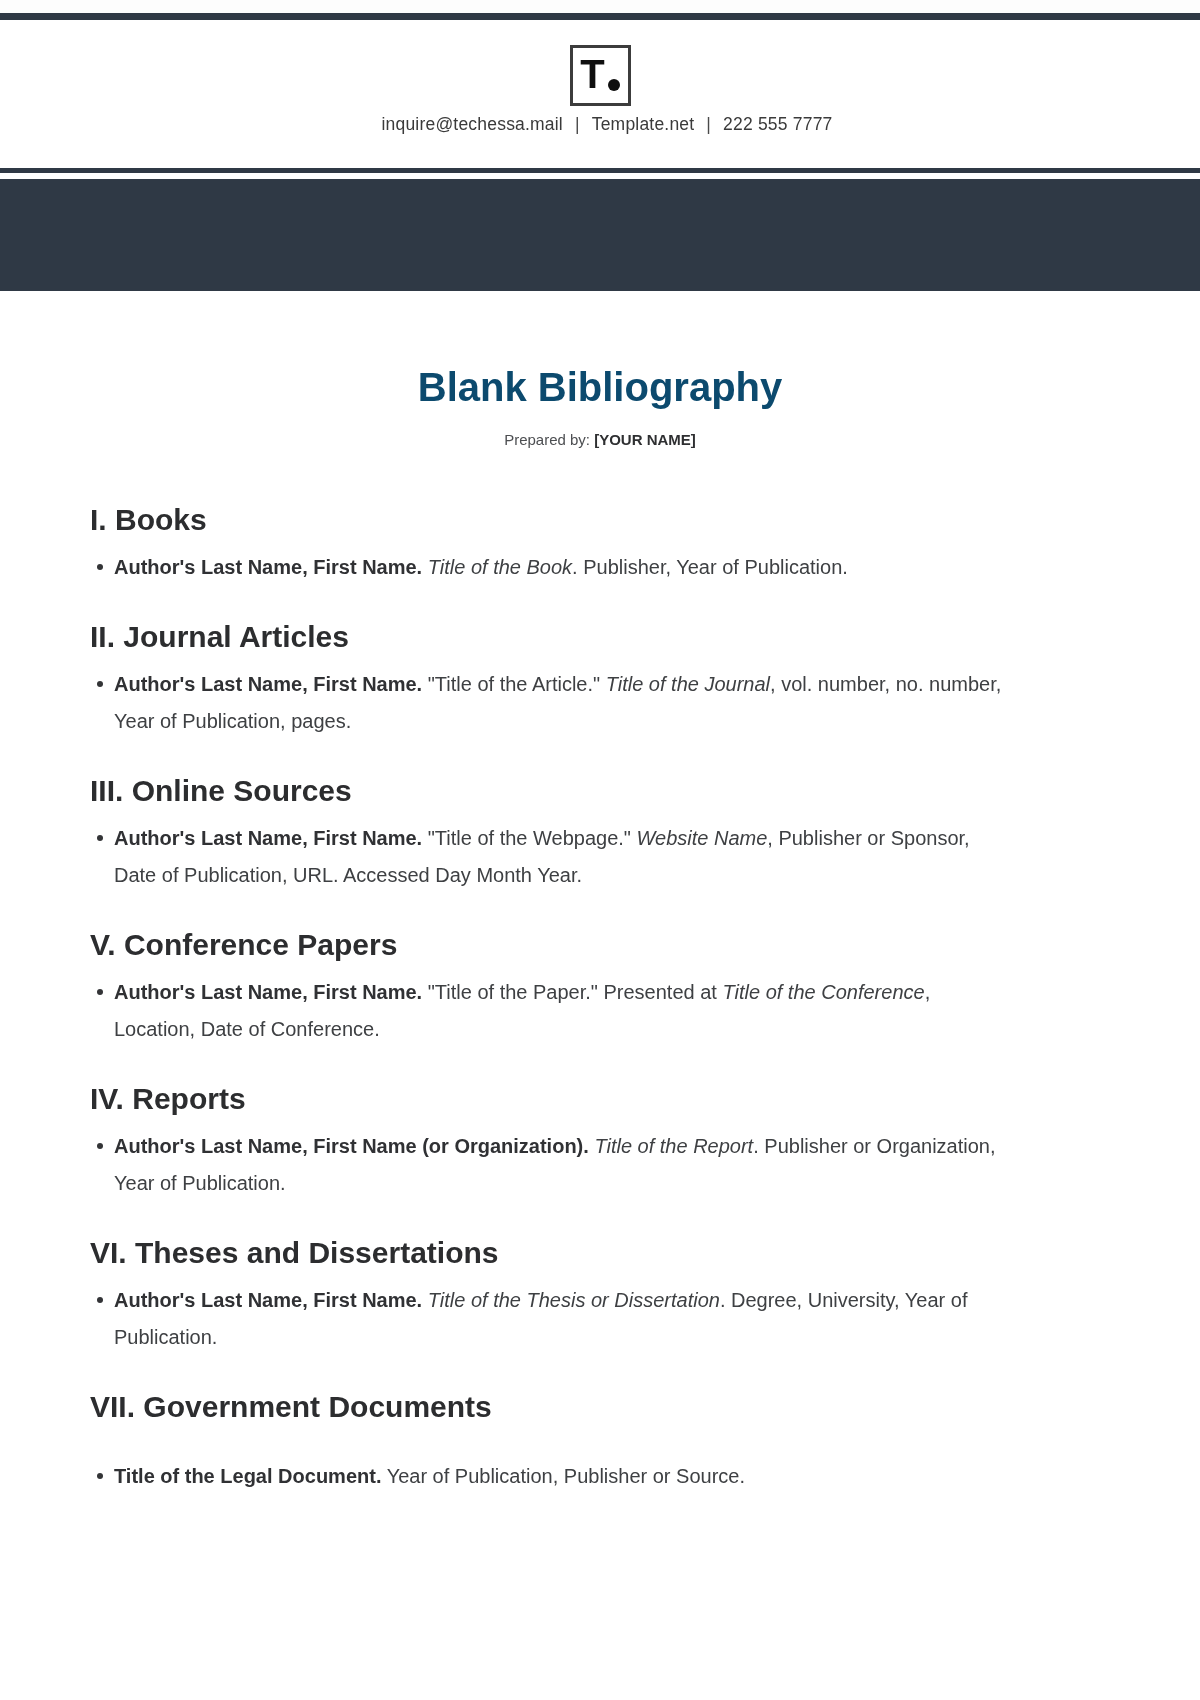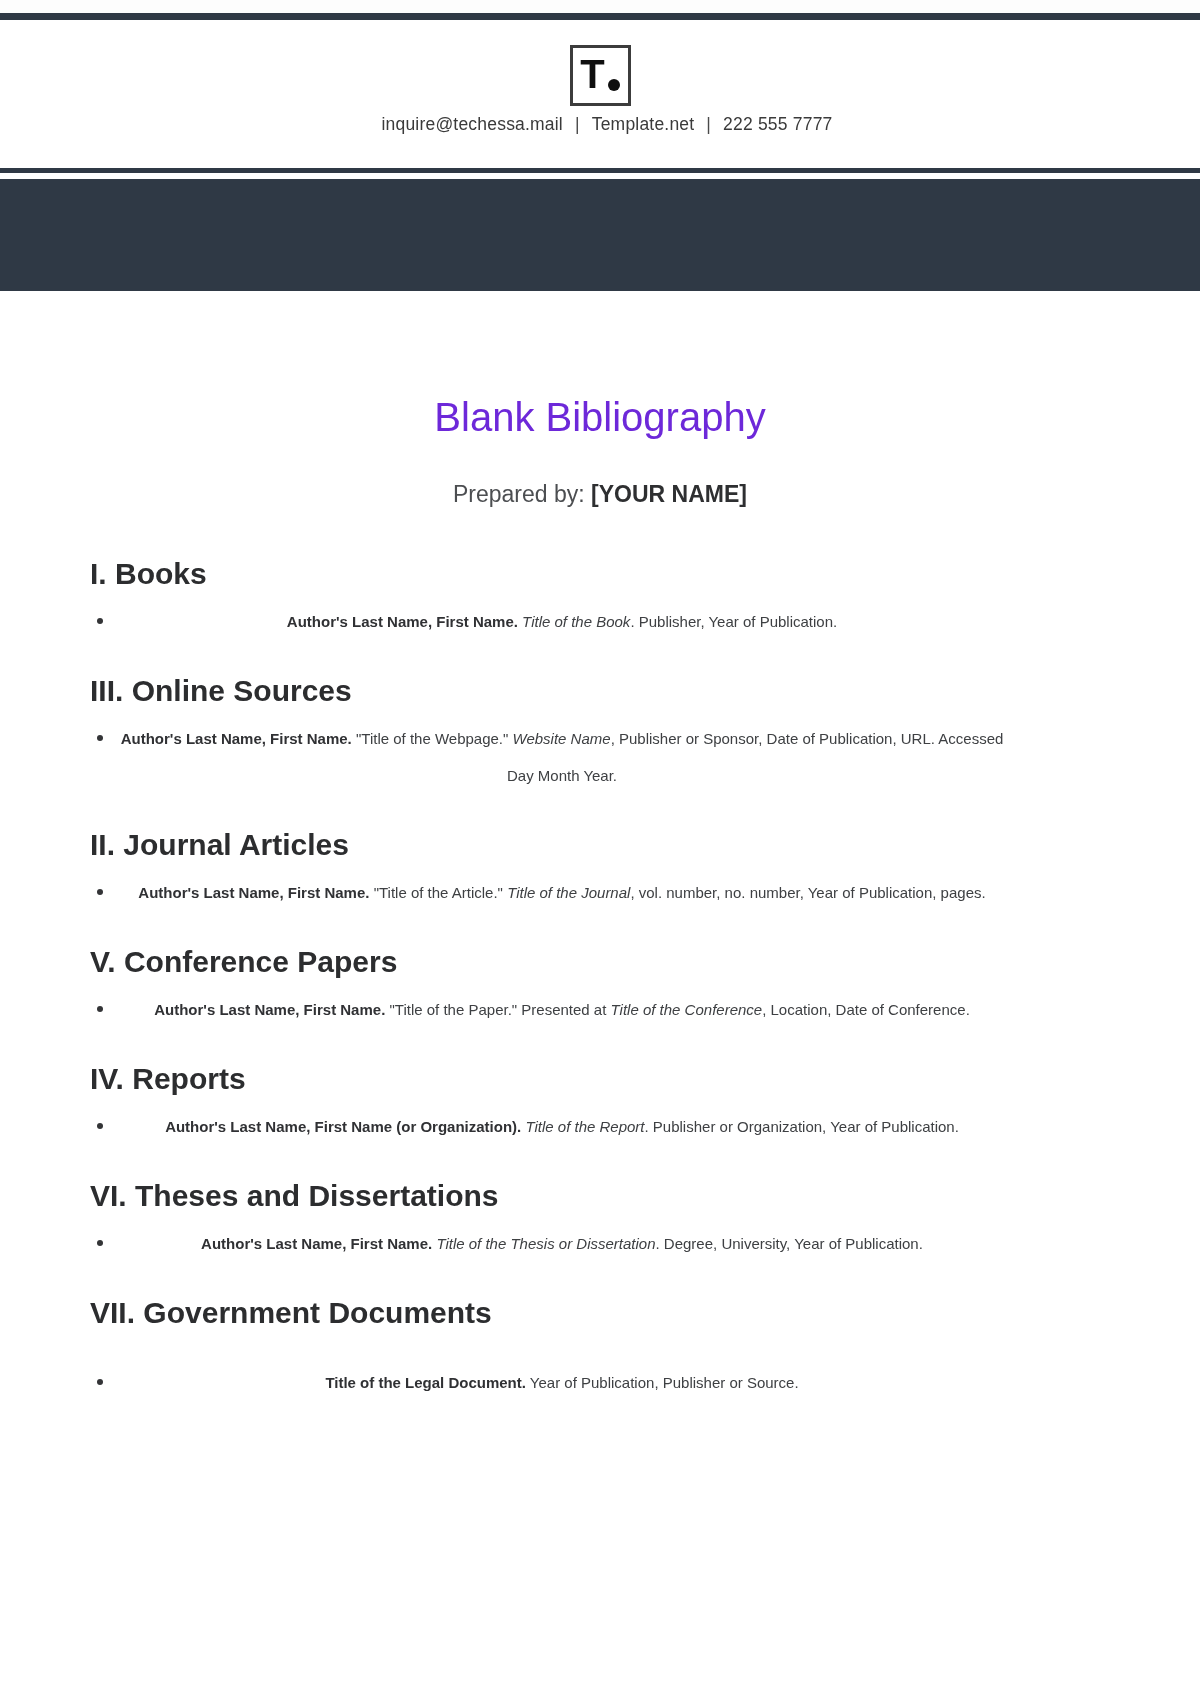--- a/index.html
+++ b/index.html
@@ -56,31 +56,31 @@
     color: #4a4a4a;
     transform: scaleY(1.05);
   }
 
   .pre-band-rule { height: 5px; margin-top: 33px; background: #2f3945; }
   .band-gap { height: 6px; background: #ffffff; }
   .accent-band { height: 112px; background: #2f3945; }
 
   main { padding: 0 90px; }
   .doc-title {
-    margin-top: 104px;
+    margin-top: 74px;
     text-align: center;
     font-size: 40px;
     line-height: 44px;
-    font-weight: 400;
-    color: #6d28d9;
+    font-weight: 700;
+    color: #0c4a6e;
   }
   .prepared {
-    margin-top: 42px;
+    margin-top: 18px;
     text-align: center;
-    font-size: 23px;
+    font-size: 15px;
     line-height: 26px;
     color: #4c4e51;
   }
   .prepared .prepared-value {
     font-weight: 700;
     color: #2e2f31;
   }
 
   .bib-section { margin-top: 36px; }
   .bib-section:first-child { margin-top: 52px; }
@@ -91,24 +91,23 @@
     color: #2c2d2f;
     margin-bottom: 14px;
   }
   .bib-section ul {
     list-style: none;
     max-width: 920px;
   }
   .bib-section li {
     position: relative;
     padding-left: 24px;
-    font-size: 15px;
+    font-size: 20px;
     line-height: 37px;
     color: #3e4043;
-    text-align: center;
   }
   .bib-section li::before {
     content: "";
     position: absolute;
     left: 7px;
     top: 15px;
     width: 6px;
     height: 6px;
     border-radius: 50%;
     background: #333437;
@@ -144,29 +143,29 @@
     <span class="prepared-value">[YOUR NAME]</span>
   </p>
   <div id="sections">
       <section class="bib-section">
         <h2>I. Books</h2>
         <ul>
           <li><span class="run-bold">Author's Last Name, First Name.</span><span class="run-normal"> </span><span class="run-italic">Title of the Book</span><span class="run-normal">. Publisher, Year of Publication.</span></li>
         </ul>
       </section>
       <section class="bib-section">
+        <h2>II. Journal Articles</h2>
+        <ul>
+          <li><span class="run-bold">Author's Last Name, First Name.</span><span class="run-normal"> "Title of the Article." </span><span class="run-italic">Title of the Journal</span><span class="run-normal">, vol. number, no. number, Year of Publication, pages.</span></li>
+        </ul>
+      </section>
+      <section class="bib-section">
         <h2>III. Online Sources</h2>
         <ul>
           <li><span class="run-bold">Author's Last Name, First Name.</span><span class="run-normal"> "Title of the Webpage." </span><span class="run-italic">Website Name</span><span class="run-normal">, Publisher or Sponsor, Date of Publication, URL. Accessed Day Month Year.</span></li>
-        </ul>
-      </section>
-      <section class="bib-section">
-        <h2>II. Journal Articles</h2>
-        <ul>
-          <li><span class="run-bold">Author's Last Name, First Name.</span><span class="run-normal"> "Title of the Article." </span><span class="run-italic">Title of the Journal</span><span class="run-normal">, vol. number, no. number, Year of Publication, pages.</span></li>
         </ul>
       </section>
       <section class="bib-section">
         <h2>V. Conference Papers</h2>
         <ul>
           <li><span class="run-bold">Author's Last Name, First Name.</span><span class="run-normal"> "Title of the Paper." Presented at </span><span class="run-italic">Title of the Conference</span><span class="run-normal">, Location, Date of Conference.</span></li>
         </ul>
       </section>
       <section class="bib-section">
         <h2>IV. Reports</h2>

